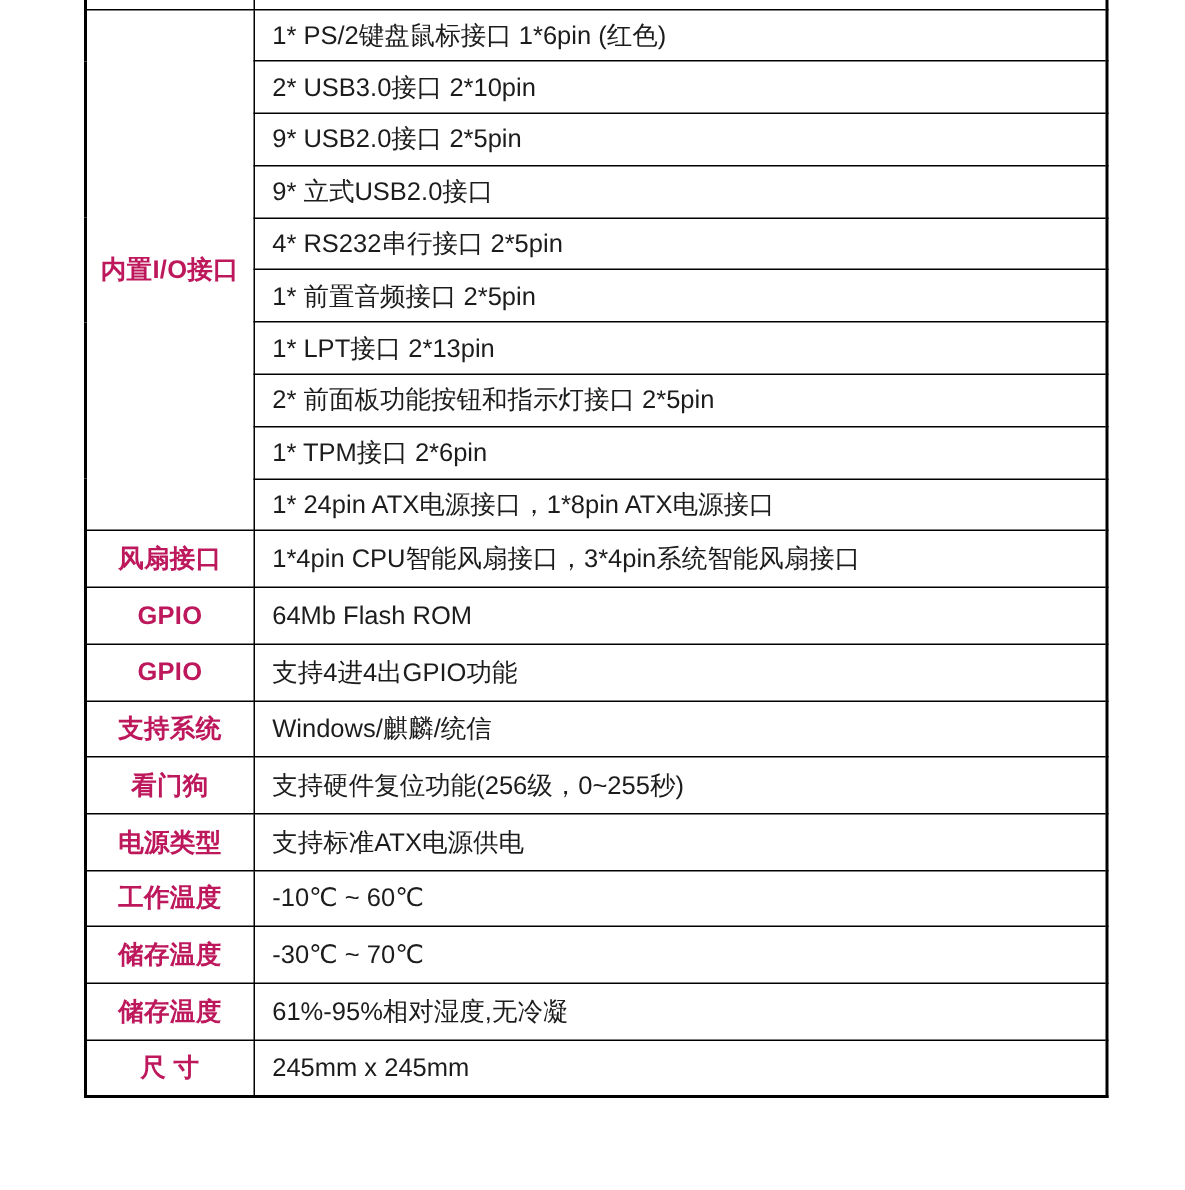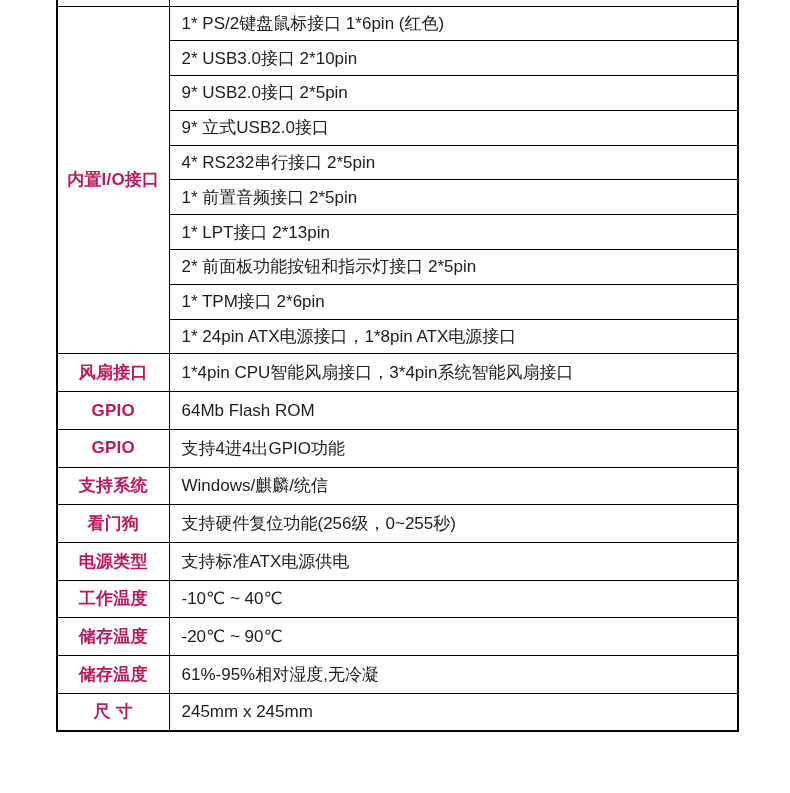--- a/index.html
+++ b/index.html
@@ -124,25 +124,25 @@
       <tr class="spec-row">
         <th class="lbl">看门狗</th>
         <td class="val">支持硬件复位功能(256级，0~255秒)</td>
       </tr>
       <tr class="spec-row">
         <th class="lbl">电源类型</th>
         <td class="val">支持标准ATX电源供电</td>
       </tr>
       <tr class="spec-row">
         <th class="lbl">工作温度</th>
-        <td class="val">-10℃ ~ 40℃</td>
+        <td class="val">-10℃ ~ 60℃</td>
       </tr>
       <tr class="spec-row">
         <th class="lbl">储存温度</th>
-        <td class="val">-20℃ ~ 90℃</td>
+        <td class="val">-30℃ ~ 70℃</td>
       </tr>
       <tr class="spec-row">
         <th class="lbl">储存温度</th>
         <td class="val">61%-95%相对湿度,无冷凝</td>
       </tr>
       <tr class="spec-row">
         <th class="lbl">尺 寸</th>
         <td class="val">245mm x 245mm</td>
       </tr>
     </tbody>

